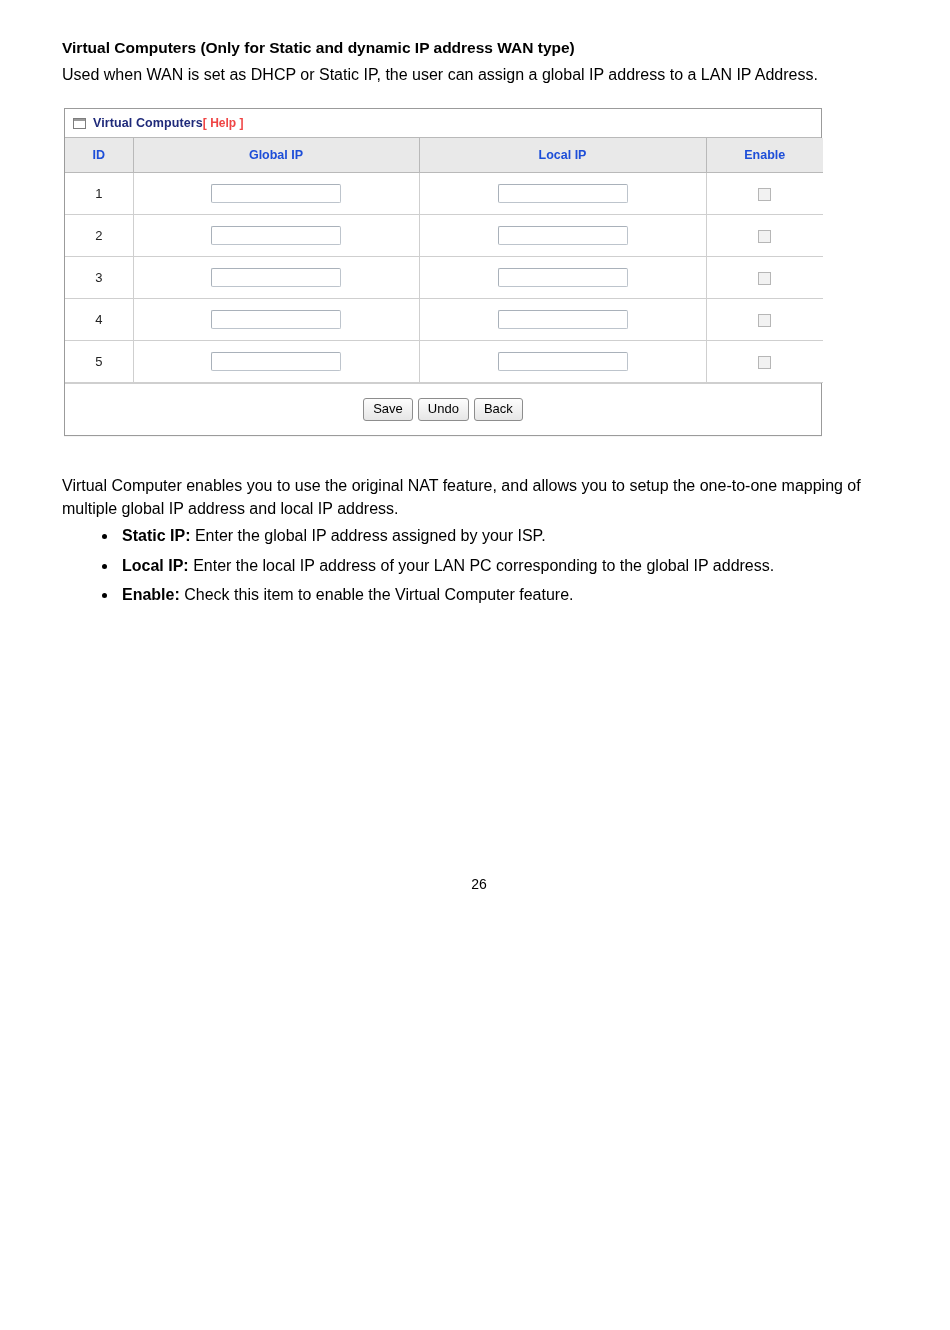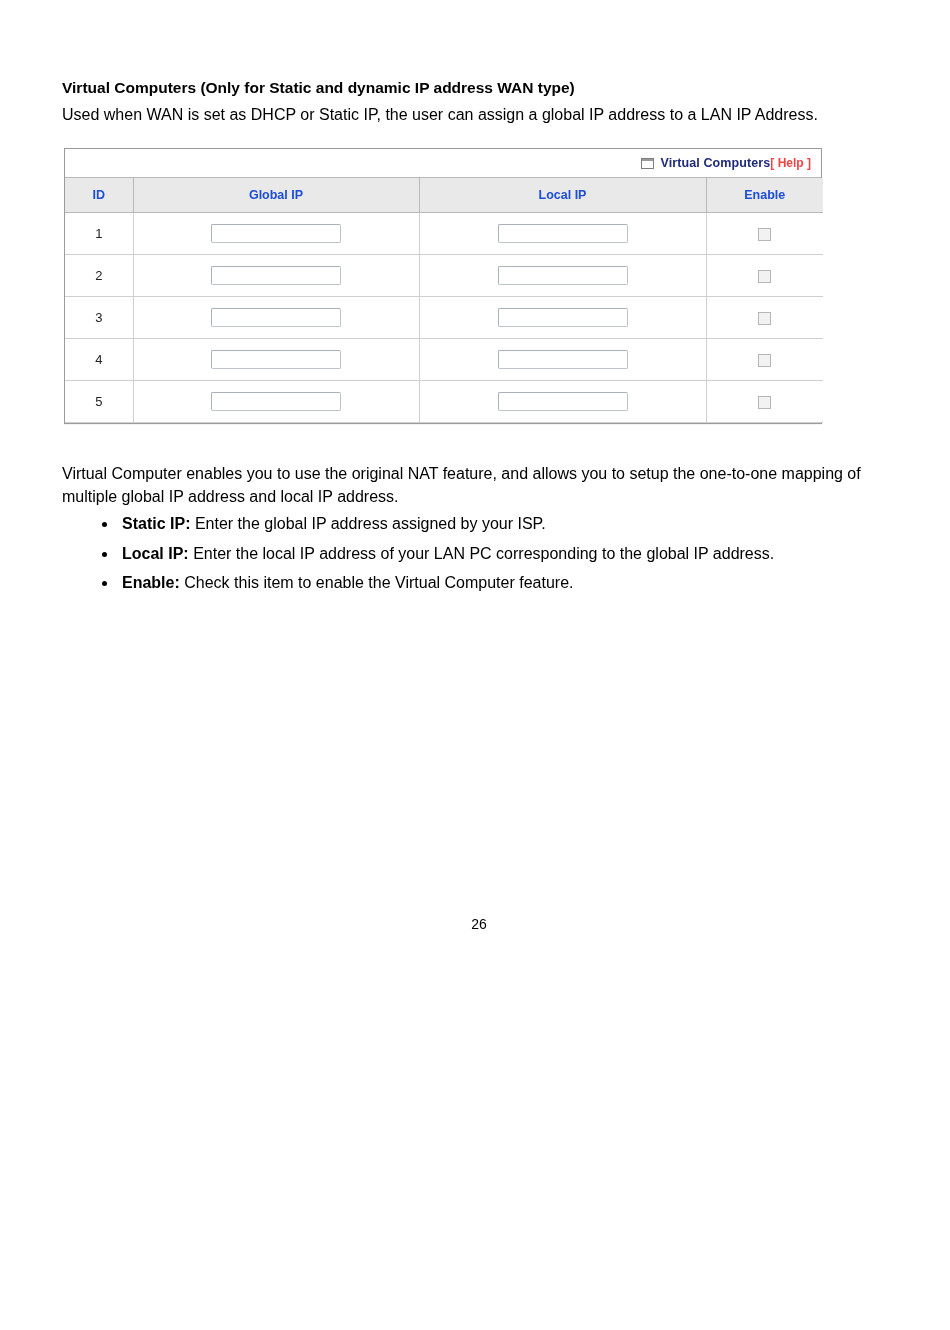--- a/index.html
+++ b/index.html
@@ -14,21 +14,20 @@
     color: #000000;
     position: relative;
     overflow: hidden;
   }
   .page {
     position: relative;
     width: 950px;
     height: 942px;
     box-sizing: border-box;
     padding: 38px 62px 0 62px;
-    margin-top: 40px;
   }
   .doc-heading {
     font-size: 15.5px;
     font-weight: bold;
     line-height: 1.35;
     margin: 0 0 4px 0;
   }
   .doc-intro {
     font-size: 16px;
     line-height: 1.45;
@@ -43,21 +42,21 @@
   .panel {
     width: 758px;
     border: 1px solid #9b9b9b;
     background: #ffffff;
     box-sizing: border-box;
     box-shadow: 0 1px 0 rgba(0,0,0,0.04);
   }
   .panel-title {
     display: flex;
     align-items: center;
-    justify-content: flex-end;
+    justify-content: flex-start;
     height: 29px;
     padding: 0 10px 0 8px;
     background: #ffffff;
     border-bottom: 1px solid #b9b9b9;
     box-sizing: border-box;
   }
   .panel-title-left {
     display: flex;
     align-items: center;
     gap: 7px;
@@ -291,20 +290,25 @@
             <td>
               <input class="ip-input" type="text" value="" style="">
             </td>
             <td>
               <span class="chk"></span>
             </td>
           </tr>
         </tbody>
       </table>
 
+      <div class="btn-row">
+        <button class="btn">Save</button>
+        <button class="btn">Undo</button>
+        <button class="btn">Back</button>
+      </div>
 
     </div>
   </div>
 
   <div class="doc-body">Virtual Computer enables you to use the original NAT feature, and allows you to setup the one-to-one mapping of multiple global IP address and local IP address.</div>
 
   <ul class="doc-list">
     <li>
       <b>Static IP:</b><span> Enter the global IP address assigned by your ISP.</span>
     </li>

